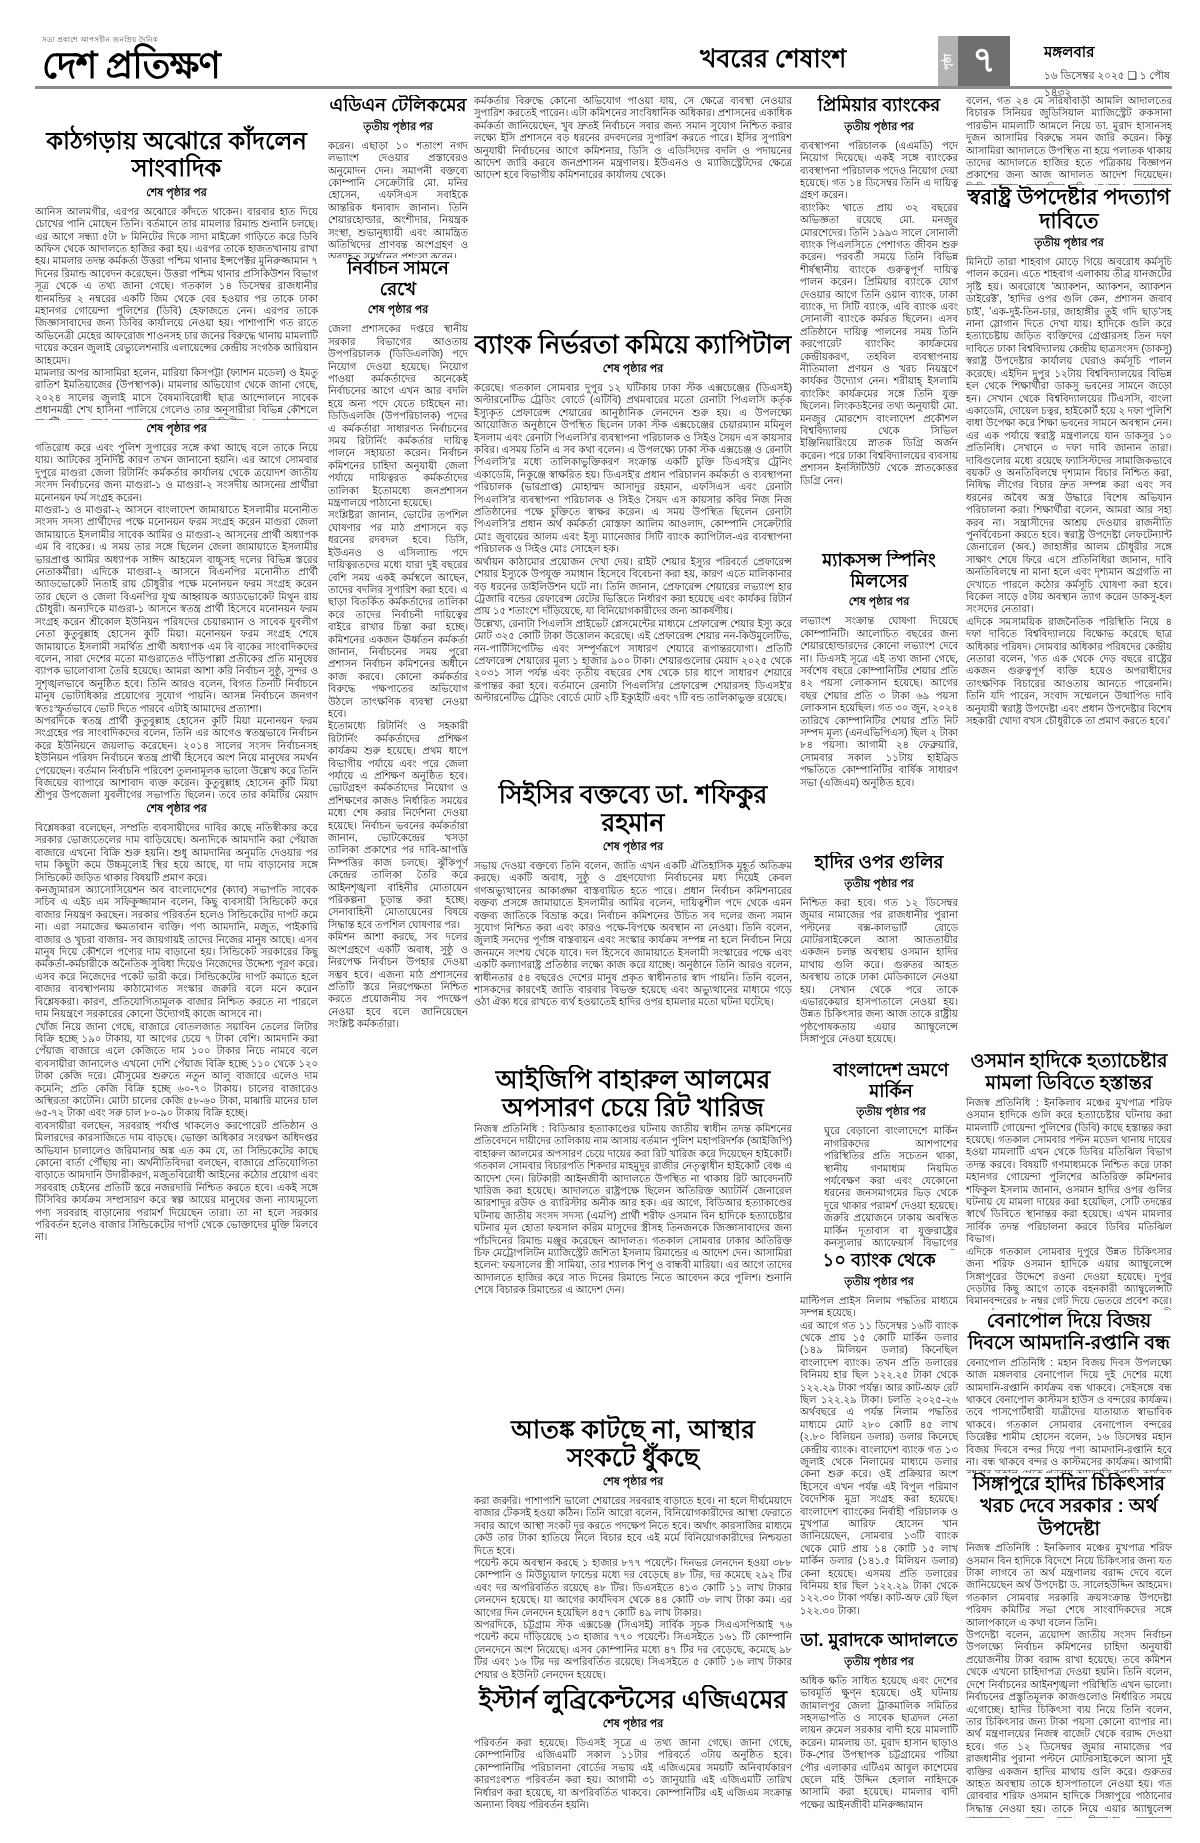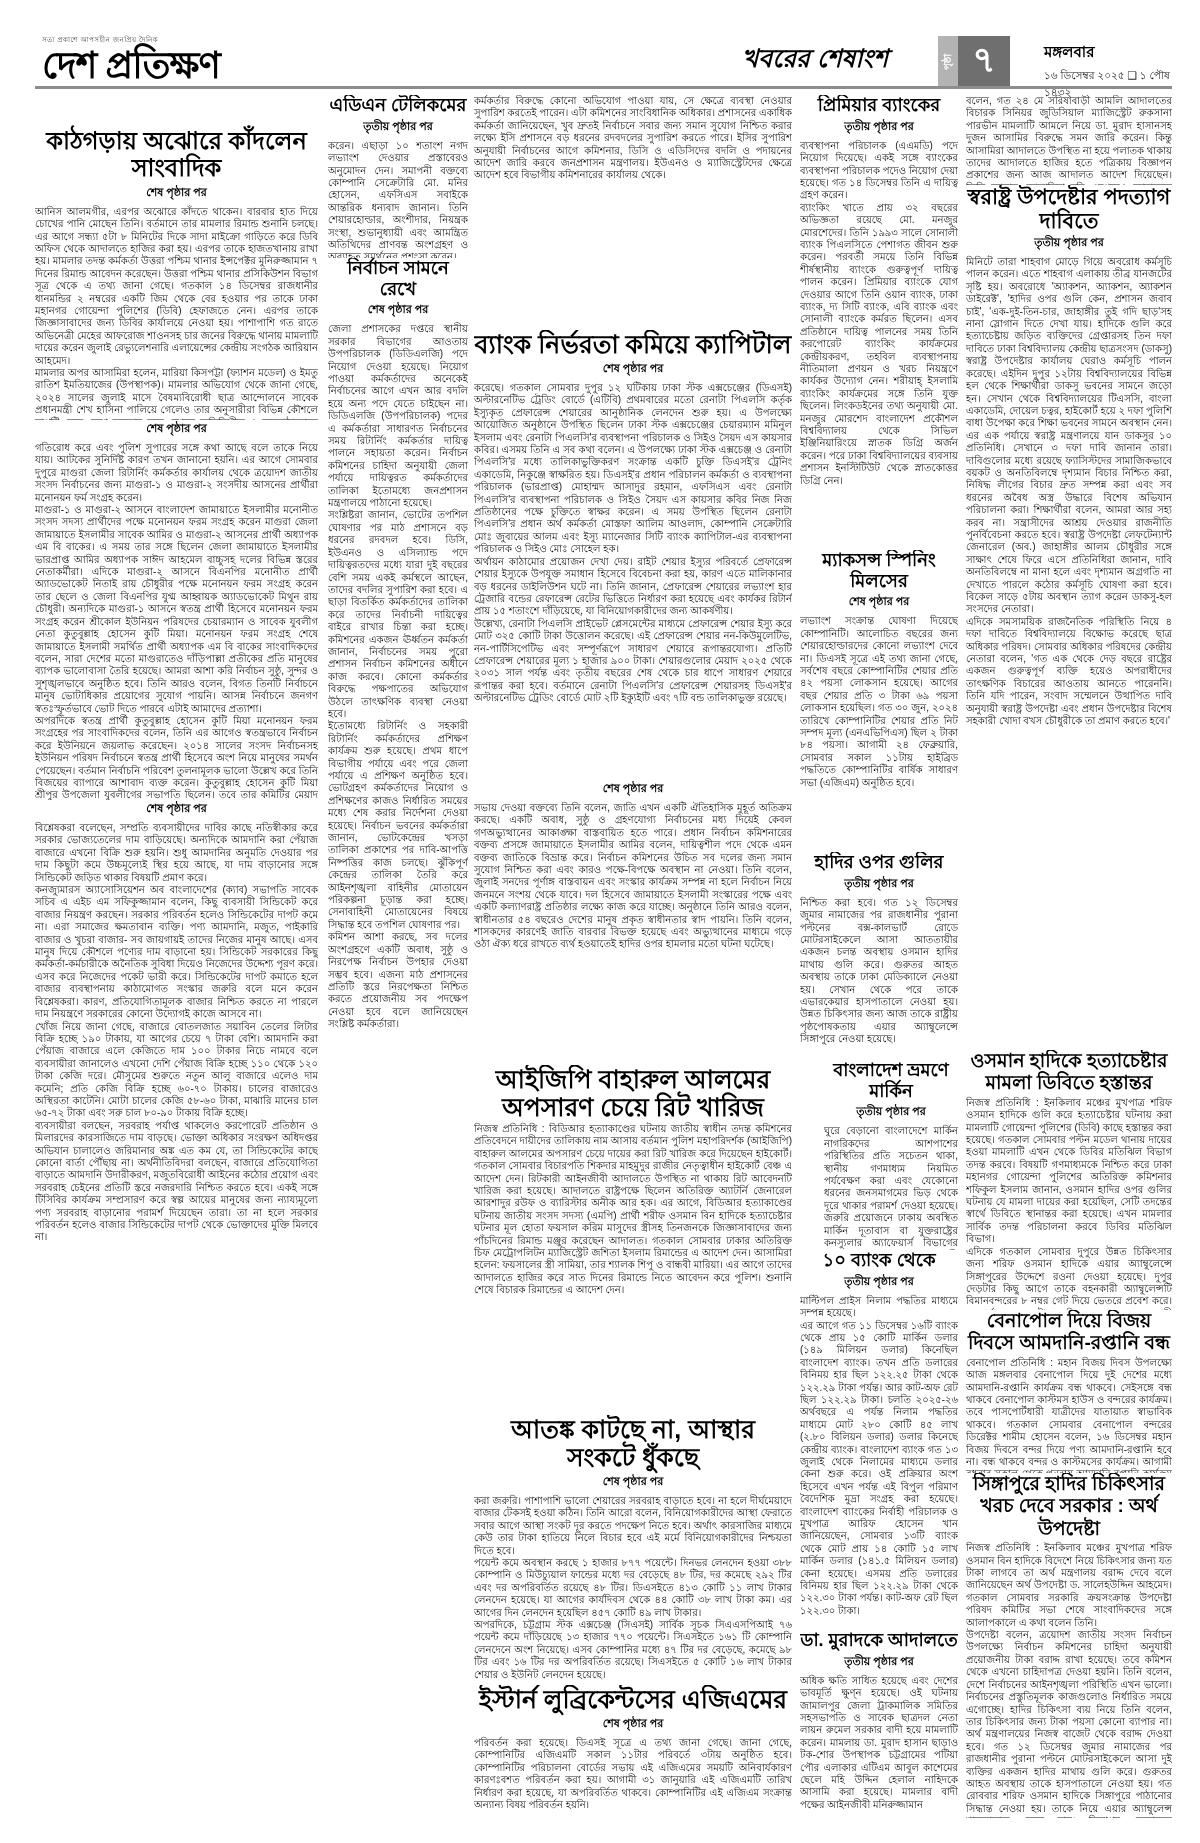--- a/index.html
+++ b/index.html
@@ -2,22 +2,22 @@
 <html><head>
 <meta charset="utf-8">
 <style>
   html,body{margin:0;padding:0;background:#e8e8e8;}
   .page{position:relative;width:1200px;height:1843px;background:#ffffff;overflow:hidden;
         font-family:"Liberation Sans","DejaVu Sans",sans-serif;color:#111;}
   
   .masthead{position:absolute;left:24px;top:34px;width:320px;margin-left:18px;}
   .tagline{font-size:7px;color:#444;letter-spacing:.5px;margin-bottom:1px;}
   .papername{font-size:37px;font-weight:800;color:#000;letter-spacing:-1px;line-height:1;}
-  .sectiontitle{position:absolute;left:700px;top:46px;width:230px;text-align:center;
-        font-size:25px;font-weight:800;color:#000;line-height:1;font-style:italic;}
+  .sectiontitle{position:absolute;left:700px;top:46px;width:230px;text-align:left;
+        font-size:25px;font-weight:800;color:#000;line-height:1;}
   .pagebox{position:absolute;left:938px;top:36px;height:52px;display:flex;}
   .pagestrip{width:20px;background:#b3b3b3;color:#fff;display:flex;align-items:center;justify-content:center;
         writing-mode:vertical-rl;transform:rotate(180deg);font-size:10px;font-weight:bold;}
   .pagenum{width:52px;background:#6f6f6f;color:#fff;display:flex;align-items:center;justify-content:center;
         font-size:36px;font-weight:800;}
   .dateblock{position:absolute;left:1044px;top:40px;width:130px;}
   .weekday{font-size:15px;font-weight:800;color:#000;}
   .dateline{font-size:10.5px;color:#222;margin-top:3px;}
   .headrule{position:absolute;left:35px;top:86px;width:1137px;height:3px;background:#8d8d8d;}
   
@@ -99,20 +99,21 @@
       <div class="body">কর্মকর্তার বিরুদ্ধে কোনো অভিযোগ পাওয়া যায়, সে ক্ষেত্রে ব্যবস্থা নেওয়ার সুপারিশ করতেই পারেন। এটা কমিশনের সাংবিধানিক অধিকার। প্রশাসনের একাধিক কর্মকর্তা জানিয়েছেন, খুব দ্রুতই নির্বাচনে সবার জন্য সমান সুযোগ নিশ্চিত করার লক্ষ্যে ইসি প্রশাসনে বড় ধরনের রদবদলের সুপারিশ করতে পারে। ইসির সুপারিশ অনুযায়ী নির্বাচনের আগে কমিশনার, ডিসি ও এডিসিদের বদলি ও পদায়নের আদেশ জারি করবে জনপ্রশাসন মন্ত্রণালয়। ইউএনও ও ম্যাজিস্ট্রেটদের ক্ষেত্রে আদেশ হবে বিভাগীয় কমিশনারের কার্যালয় থেকে।</div>
     </article>
     <article class="art" style="height:450px;">
       <h2 class="hl hl-c">ব্যাংক নির্ভরতা কমিয়ে ক্যাপিটাল</h2>
       <div class="cont">শেষ পৃষ্ঠার পর</div>
       <div class="body">করেছে। গতকাল সোমবার দুপুর ১২ ঘটিকায় ঢাকা স্টক এক্সচেঞ্জের (ডিএসই) অল্টারনেটিভ ট্রেডিং বোর্ডে (এটিবি) প্রথমবারের মতো রেনাটা পিএলসি কর্তৃক ইস্যুকৃত প্রেফারেন্স শেয়ারের আনুষ্ঠানিক লেনদেন শুরু হয়। এ উপলক্ষ্যে আয়োজিত অনুষ্ঠানে উপস্থিত ছিলেন ঢাকা স্টক এক্সচেঞ্জের চেয়ারম্যান মমিনুল ইসলাম এবং রেনাটা পিএলসি'র ব্যবস্থাপনা পরিচালক ও সিইও সৈয়দ এস কায়সার কবির। এসময় তিনি এ সব কথা বলেন। এ উপলক্ষ্যে ঢাকা স্টক এক্সচেঞ্জ ও রেনাটা পিএলসি'র মধ্যে তালিকাভুক্তিকরণ সংক্রান্ত একটি চুক্তি ডিএসই'র ট্রেনিং একাডেমি, নিকুঞ্জে স্বাক্ষরিত হয়। ডিএসই'র প্রধান পরিচালন কর্মকর্তা ও ব্যবস্থাপনা পরিচালক (ভারপ্রাপ্ত) মোহাম্মদ আসাদুর রহমান, এফসিএস এবং রেনাটা পিএলসি'র ব্যবস্থাপনা পরিচালক ও সিইও সৈয়দ এস কায়সার কবির নিজ নিজ প্রতিষ্ঠানের পক্ষে চুক্তিতে স্বাক্ষর করেন। এ সময় উপস্থিত ছিলেন রেনাটা পিএলসি'র প্রধান অর্থ কর্মকর্তা মোস্তফা আলিম আওলাদ, কোম্পানি সেক্রেটারি মোঃ জুবায়ের আলম এবং ইস্যু ম্যানেজার সিটি ব্যাংক ক্যাপিটাল-এর ব্যবস্থাপনা পরিচালক ও সিইও মোঃ সোহেল হক।
 অর্থায়ন কাঠামোর প্রয়োজন দেখা দেয়। রাইট শেয়ার ইস্যুর পরিবর্তে প্রেফারেন্স শেয়ার ইস্যুকে উপযুক্ত সমাধান হিসেবে বিবেচনা করা হয়, কারণ এতে মালিকানার বড় ধরনের ডাইলিউশন ঘটে না। তিনি জানান, প্রেফারেন্স শেয়ারের লভ্যাংশ হার ট্রেজারি বন্ডের রেফারেন্স রেটের ভিত্তিতে নির্ধারণ করা হয়েছে এবং কার্যকর রিটার্ন প্রায় ১৫ শতাংশে দাঁড়িয়েছে, যা বিনিয়োগকারীদের জন্য আকর্ষণীয়।
 উল্লেখ্য, রেনাটা পিএলসি প্রাইভেট প্লেসমেন্টের মাধ্যমে প্রেফারেন্স শেয়ার ইস্যু করে মোট ৩২৫ কোটি টাকা উত্তোলন করেছে। এই প্রেফারেন্স শেয়ার নন-কিউমুলেটিভ, নন-পার্টিসিপেটিভ এবং সম্পূর্ণরূপে সাধারণ শেয়ারে রূপান্তরযোগ্য। প্রতিটি প্রেফারেন্স শেয়ারের মূল্য ১ হাজার ৯০০ টাকা। শেয়ারগুলোর মেয়াদ ২০২৫ থেকে ২০৩১ সাল পর্যন্ত এবং তৃতীয় বছরের শেষ থেকে চার ধাপে সাধারণ শেয়ারে রূপান্তর করা হবে। বর্তমানে রেনাটা পিএলসি'র প্রেফারেন্স শেয়ারসহ ডিএসই'র অল্টারনেটিভ ট্রেডিং বোর্ডে মোট ২টি ইক্যুইটি এবং ৭টি বন্ড তালিকাভুক্ত রয়েছে।</div>
     </article>
     <article class="art" style="height:285px;">
+      <h2 class="hl hl-c">সিইসির বক্তব্যে ডা. শফিকুর রহমান</h2>
       <div class="cont">শেষ পৃষ্ঠার পর</div>
       <div class="body">সভায় দেওয়া বক্তব্যে তিনি বলেন, জাতি এখন একটি ঐতিহাসিক মুহূর্ত অতিক্রম করছে। একটি অবাধ, সুষ্ঠু ও গ্রহণযোগ্য নির্বাচনের মধ্য দিয়েই কেবল গণঅভ্যুত্থানের আকাঙ্ক্ষা বাস্তবায়িত হতে পারে। প্রধান নির্বাচন কমিশনারের বক্তব্য প্রসঙ্গে জামায়াতে ইসলামীর আমির বলেন, দায়িত্বশীল পদে থেকে এমন বক্তব্য জাতিকে বিভ্রান্ত করে। নির্বাচন কমিশনের উচিত সব দলের জন্য সমান সুযোগ নিশ্চিত করা এবং কারও পক্ষে-বিপক্ষে অবস্থান না নেওয়া। তিনি বলেন, জুলাই সনদের পূর্ণাঙ্গ বাস্তবায়ন এবং সংস্কার কার্যক্রম সম্পন্ন না হলে নির্বাচন নিয়ে জনমনে সংশয় থেকে যাবে। দল হিসেবে জামায়াতে ইসলামী সংস্কারের পক্ষে এবং একটি কল্যাণরাষ্ট্র প্রতিষ্ঠার লক্ষ্যে কাজ করে যাচ্ছে। অনুষ্ঠানে তিনি আরও বলেন, স্বাধীনতার ৫৪ বছরেও দেশের মানুষ প্রকৃত স্বাধীনতার স্বাদ পায়নি। তিনি বলেন, শাসকদের কারণেই জাতি বারবার বিভক্ত হয়েছে এবং অভ্যুত্থানের মাধ্যমে গড়ে ওঠা ঐক্য ধরে রাখতে ব্যর্থ হওয়াতেই হাদির ওপর হামলার মতো ঘটনা ঘটেছে।</div>
     </article>
     <article class="art" style="height:350px;">
       <h2 class="hl hl-c">আইজিপি বাহারুল আলমের অপসারণ চেয়ে রিট খারিজ</h2>
       <div class="body">নিজস্ব প্রতিনিধি : বিডিআর হত্যাকাণ্ডের ঘটনায় জাতীয় স্বাধীন তদন্ত কমিশনের প্রতিবেদনে দায়ীদের তালিকায় নাম আসায় বর্তমান পুলিশ মহাপরিদর্শক (আইজিপি) বাহারুল আলমের অপসারণ চেয়ে দায়ের করা রিট খারিজ করে দিয়েছেন হাইকোর্ট। গতকাল সোমবার বিচারপতি শিকদার মাহমুদুর রাজীর নেতৃত্বাধীন হাইকোর্ট বেঞ্চ এ আদেশ দেন। রিটকারী আইনজীবী আদালতে উপস্থিত না থাকায় রিট আবেদনটি খারিজ করা হয়েছে। আদালতে রাষ্ট্রপক্ষে ছিলেন অতিরিক্ত অ্যাটর্নি জেনারেল আরশাদুর রউফ ও ব্যারিস্টার অনীক আর হক। এর আগে, বিডিআর হত্যাকাণ্ডের ঘটনায় জাতীয় সংসদ সদস্য (এমপি) প্রার্থী শরীফ ওসমান বিন হাদিকে হত্যাচেষ্টার ঘটনার মূল হোতা ফয়সাল করিম মাসুদের স্ত্রীসহ তিনজনকে জিজ্ঞাসাবাদের জন্য পাঁচদিনের রিমান্ড মঞ্জুর করেছেন আদালত। গতকাল সোমবার ঢাকার অতিরিক্ত চিফ মেট্রোপলিটন ম্যাজিস্ট্রেট জশিতা ইসলাম রিমান্ডের এ আদেশ দেন। আসামিরা হলেন: ফয়সালের স্ত্রী সামিয়া, তার শ্যালক শিপু ও বান্ধবী মারিয়া। এর আগে তাদের আদালতে হাজির করে সাত দিনের রিমান্ডে নিতে আবেদন করে পুলিশ। শুনানি শেষে বিচারক রিমান্ডের এ আদেশ দেন।</div>
     </article>
     <article class="art" style="height:270px;">
       <h2 class="hl hl-c">আতঙ্ক কাটছে না, আস্থার সংকটে ধুঁকছে</h2>
       <div class="cont">শেষ পৃষ্ঠার পর</div>

